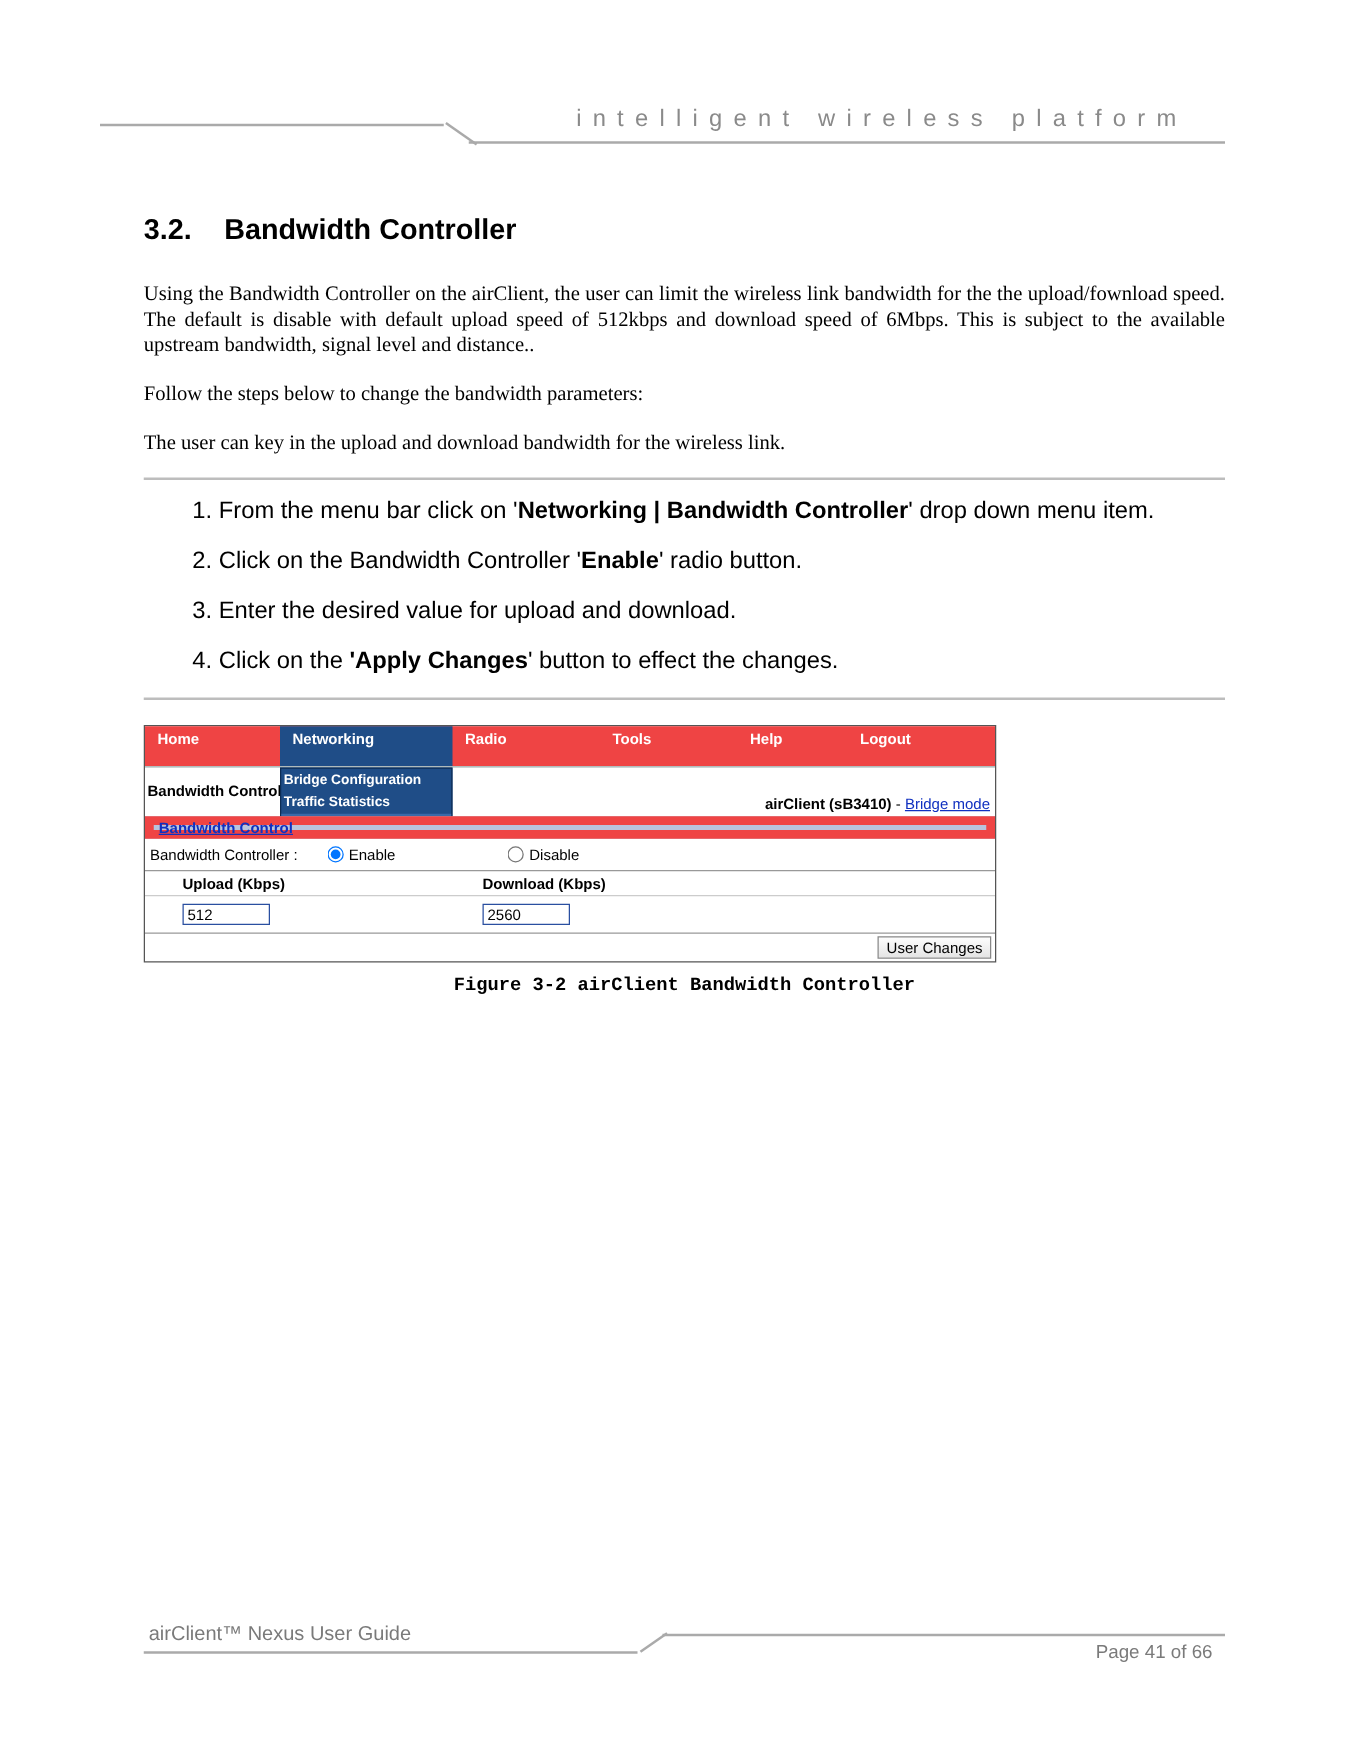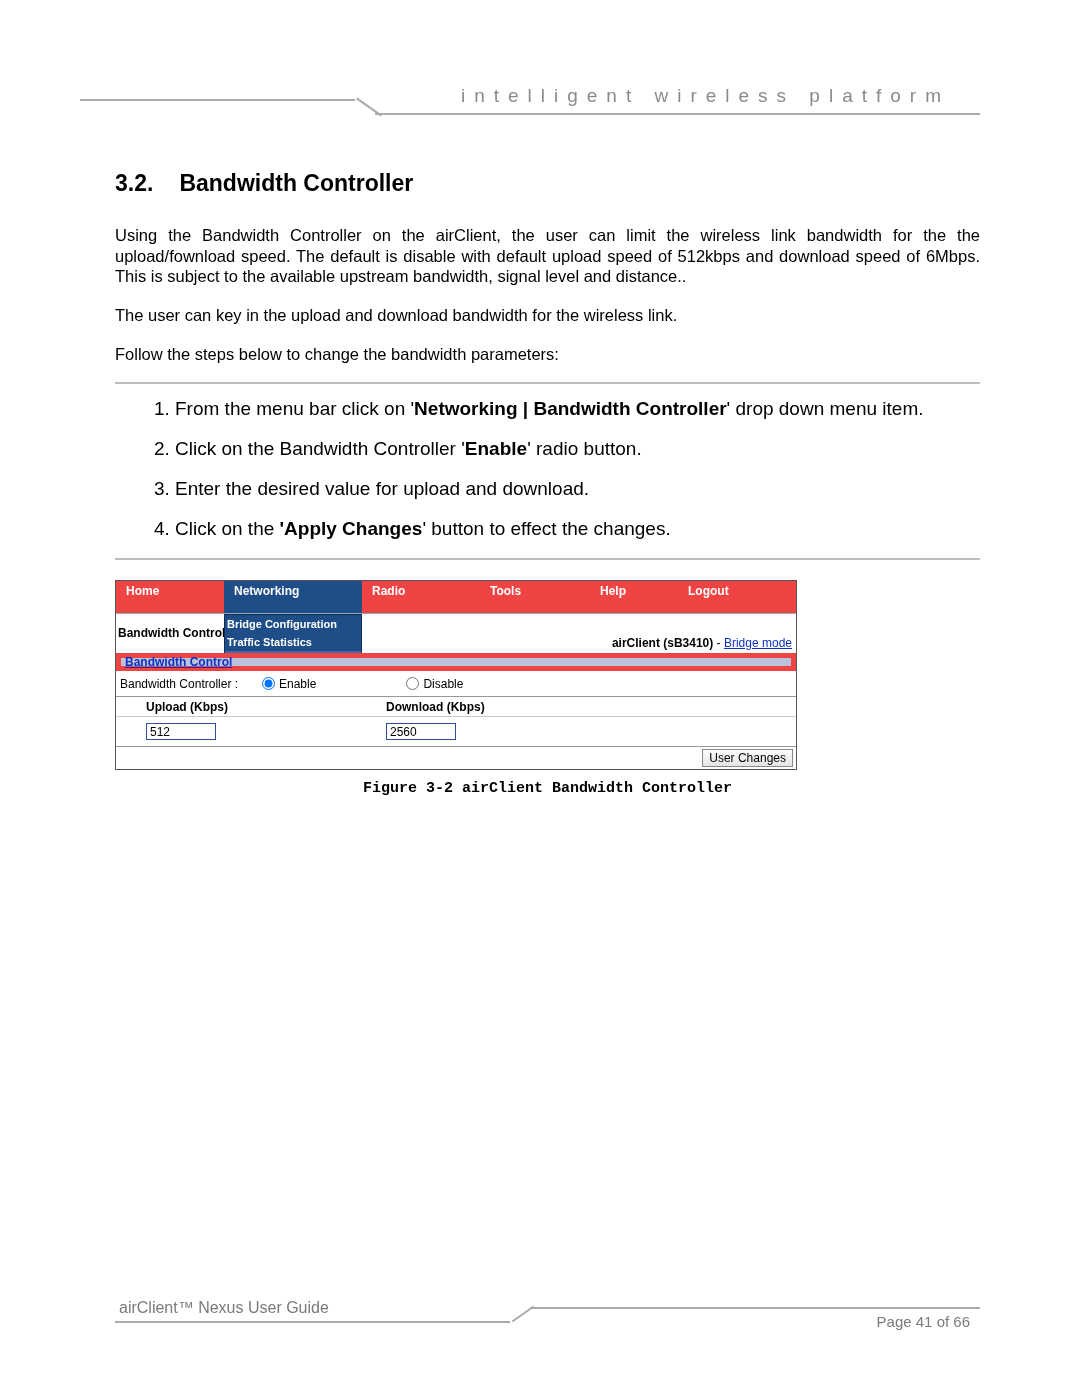--- a/index.html
+++ b/index.html
@@ -66,20 +66,21 @@
     font-size: 23px;
     font-weight: bold;
     margin-bottom: 28px;
   }
   h2.section-title .num { display: inline-block; min-width: 58px; }
   p.body-text {
     font-size: 16.5px;
     line-height: 1.25;
     text-align: justify;
     margin-bottom: 18px;
+    font-family: Liberation Serif, serif;
   }
   hr.sep {
     border: none;
     height: 2px;
     background: #bdbdbd;
     margin: 10px 0 14px 0;
   }
   ol.steps {
     list-style: decimal;
     padding-left: 60px;
@@ -132,21 +133,21 @@
     position: absolute; right: 4px; top: 22px;
     font-size: 12px;
   }
   .device-label .dn { font-weight: bold; }
   .device-label a { color: #1030c0; text-decoration: underline; }
 
   .mid-title-row {
     position: relative;
     background: #b9c3dc;
     height: 18px;
-    border: 5px solid #ef4444;
+    border: 7px solid #ef4444;
     display: flex;
     align-items: center;
   }
   .mid-title-row .bc-link {
     color: #1030c0;
     font-weight: bold;
     text-decoration: underline;
     padding-left: 4px;
     font-size: 12px;
   }
@@ -269,22 +270,22 @@
     <div class="tagline">intelligent  wireless  platform</div>
   </div>
 
   <div class="content">
     <h2 class="section-title">
       <span class="num">3.2.</span>
       <span>Bandwidth Controller</span>
     </h2>
 
     <p class="body-text">Using the Bandwidth Controller on the airClient, the user can limit the wireless link bandwidth for the the upload/fownload speed. The default is disable with default upload speed of 512kbps and download speed of 6Mbps. This is subject to the available upstream bandwidth, signal level and distance..</p>
+    <p class="body-text">Follow the steps below to change the bandwidth parameters:</p>
     <p class="body-text">The user can key in the upload and download bandwidth for the wireless link.</p>
-    <p class="body-text">Follow the steps below to change the bandwidth parameters:</p>
 
     <hr class="sep">
 
     <ol class="steps">
       <li>
         <span>From the menu bar click on '</span><span class="bold">Networking | Bandwidth Controller</span><span>' drop down menu item.</span>
       </li>
       <li>
         <span>Click on the Bandwidth Controller '</span><span class="bold">Enable</span><span>' radio button.</span>
       </li>

